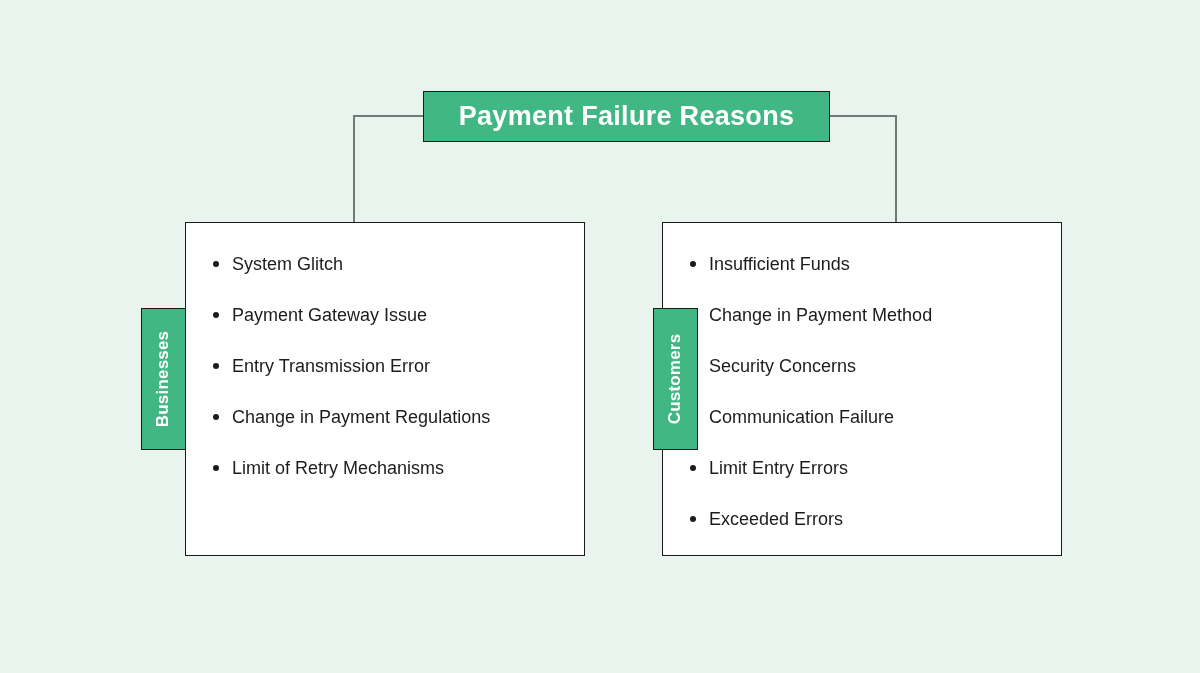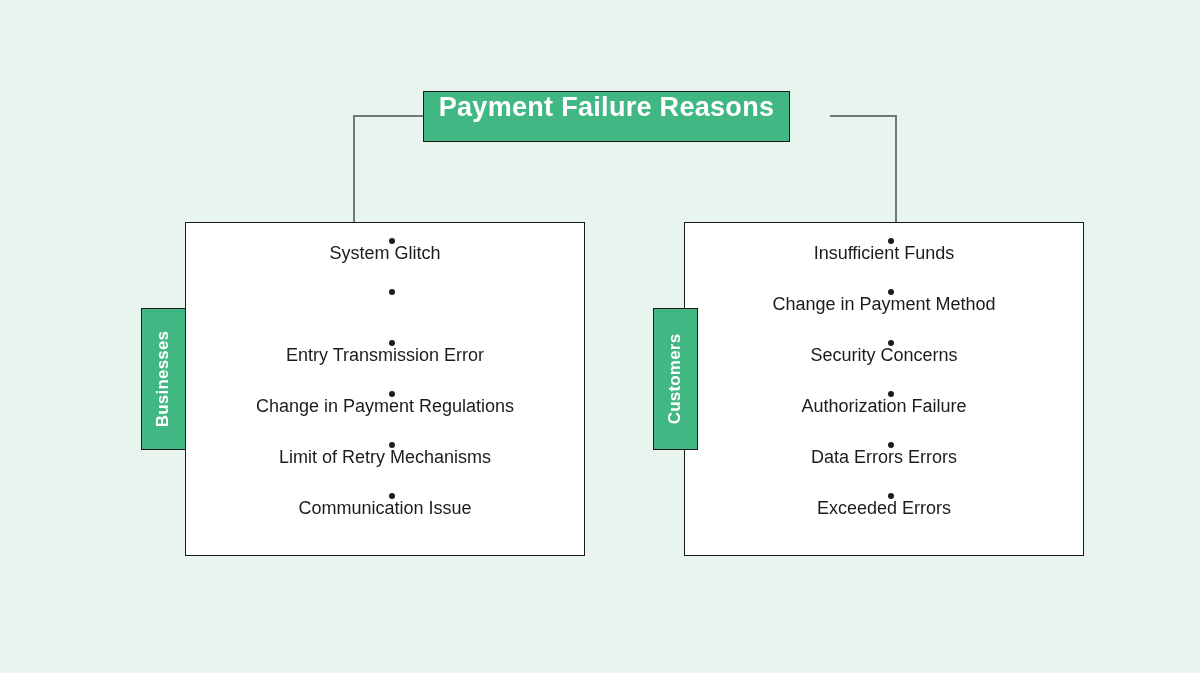--- a/index.html
+++ b/index.html
@@ -15,24 +15,24 @@
     background:var(--bg);
     font-family:"Liberation Sans", sans-serif;
     position:relative;
     overflow:hidden;
   }
   .canvas{position:absolute;inset:0;}
 
   
   .root-node{
     position:absolute;
-    left:423px;top:91px;width:367px;height:51px;
+    left:423px;top:91px;width:407px;height:51px;
     background:var(--accent);
     border:1.5px solid var(--border);
-    display:flex;align-items:flex-start;justify-content:center;
+    display:flex;align-items:center;justify-content:center;
     z-index:3;
   }
   .root-node .title{
     color:#ffffff;
     font-size:27px;
     font-weight:bold;
     letter-spacing:.3px;
     white-space:nowrap;
   }
 
@@ -47,34 +47,33 @@
 
   
   .panel{
     position:absolute;
     top:222px;width:400px;height:334px;
     background:#ffffff;
     border:1.5px solid var(--border);
     z-index:2;
   }
   .panel-left{left:185px;}
-  .panel-right{left:684px;}
+  .panel-right{left:662px;}
 
   .reason-list{
     list-style:none;
     padding-top:15px;
   }
   .reason-list li{
     height:51px;
     display:flex;
     align-items:center;
     color:var(--text);
     font-size:18px;
     line-height:1;
-    flex-direction:column;
   }
   .reason-list .bullet{
     width:6px;height:6px;border-radius:50%;
     background:var(--text);
     margin-left:27px;
     margin-right:13px;
     flex:0 0 auto;
   }
 
   
@@ -114,41 +113,38 @@
   <div class="panel panel-left">
     <ul class="reason-list">
 
         <li>
           <span class="bullet"></span>
           <span>System Glitch</span>
         </li>
 
         <li>
           <span class="bullet"></span>
+          <span>Payment Gateway Issue</span>
         </li>
 
         <li>
           <span class="bullet"></span>
           <span>Entry Transmission Error</span>
         </li>
 
         <li>
           <span class="bullet"></span>
           <span>Change in Payment Regulations</span>
         </li>
 
         <li>
           <span class="bullet"></span>
           <span>Limit of Retry Mechanisms</span>
         </li>
 
-        <li>
-          <span class="bullet"></span>
-          <span>Communication Issue</span>
-        </li>
       </ul>
   </div>
   <div class="side-tag tag-left">
     <span class="tag-label">Businesses</span>
   </div>
 
   <div class="panel panel-right">
     <ul class="reason-list">
 
         <li>
@@ -161,26 +157,26 @@
           <span>Change in Payment Method</span>
         </li>
 
         <li>
           <span class="bullet"></span>
           <span>Security Concerns</span>
         </li>
 
         <li>
           <span class="bullet"></span>
-          <span>Authorization Failure</span>
+          <span>Communication Failure</span>
         </li>
 
         <li>
           <span class="bullet"></span>
-          <span>Data Errors Errors</span>
+          <span>Limit Entry Errors</span>
         </li>
 
         <li>
           <span class="bullet"></span>
           <span>Exceeded Errors</span>
         </li>
       </ul>
   </div>
   <div class="side-tag tag-right">
     <span class="tag-label">Customers</span>

